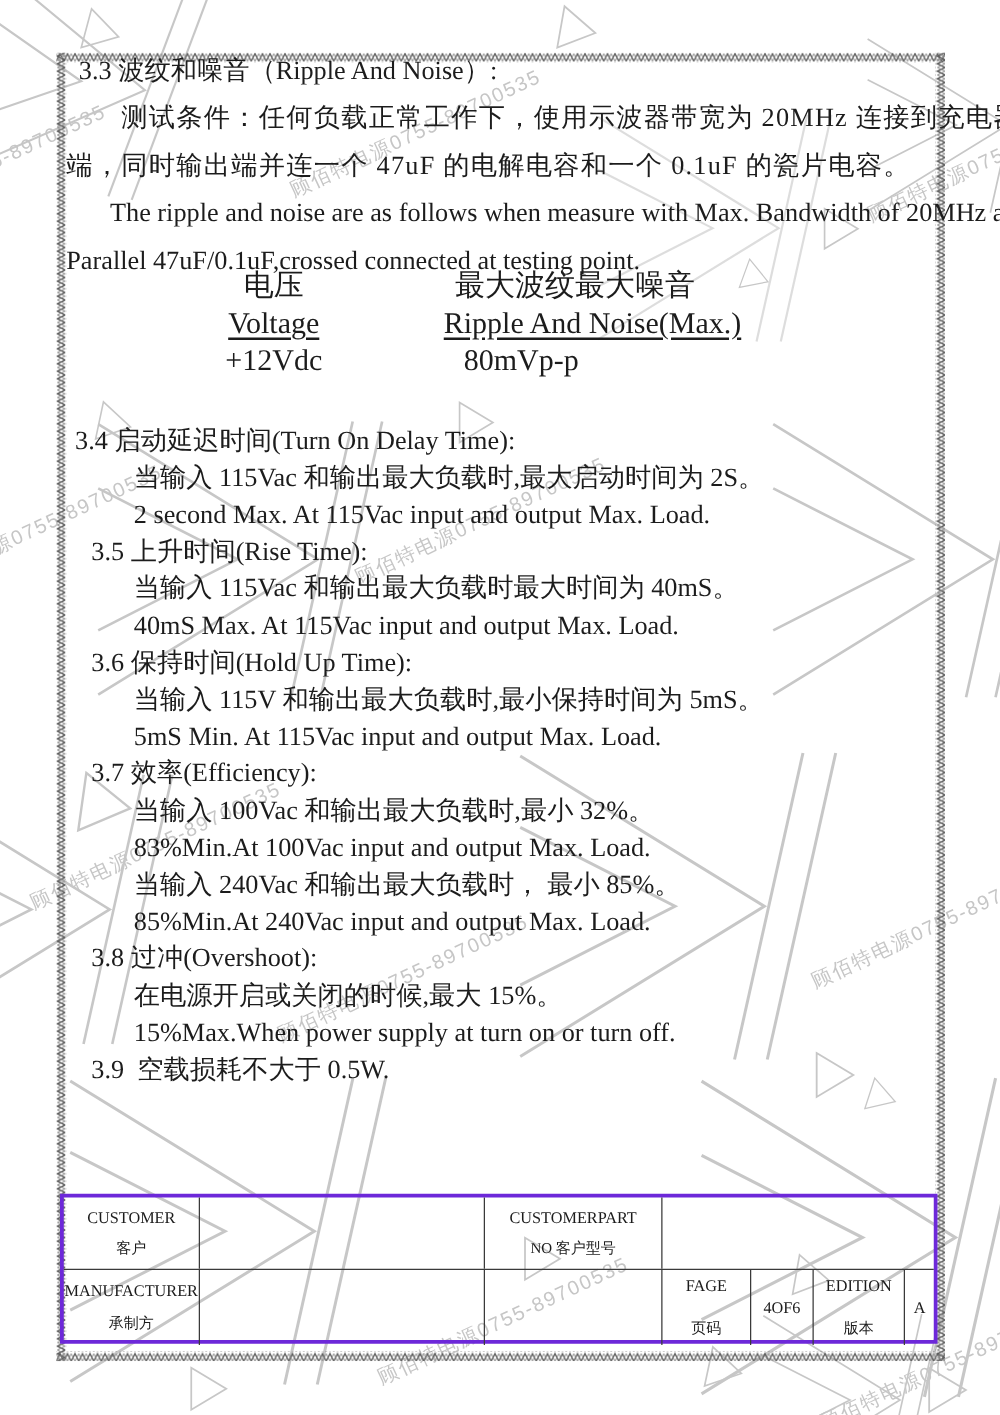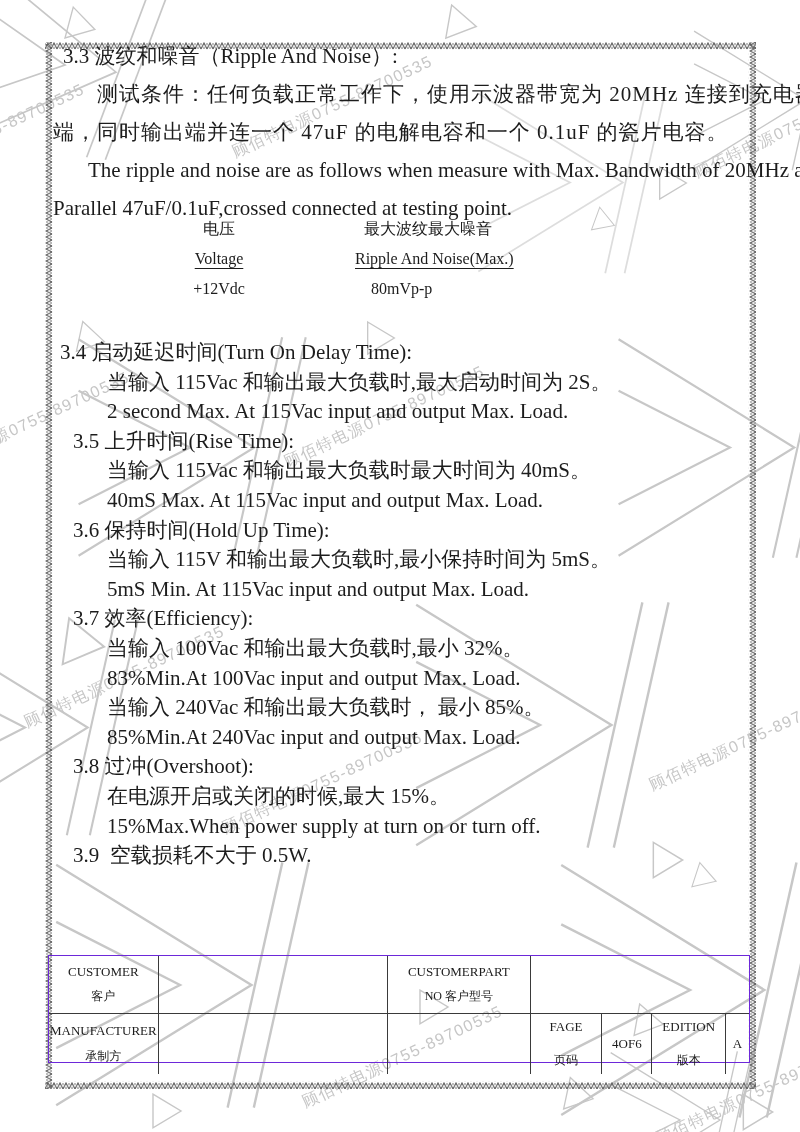--- a/index.html
+++ b/index.html
@@ -21,34 +21,34 @@
   
   .frame { position:absolute; left:45px; top:42px; }
   
   .blk { position:absolute; left:53px; width:697px; }
   .ln { white-space:pre; }
   .s33 { top:37px; font-size:21px; line-height:38px; }
   .s33 .hd  { padding-left:10px; }
   .s33 .cn1 { padding-left:44px; letter-spacing:1px; }
   .s33 .cn2 { letter-spacing:1px; }
   .s33 .en1 { padding-left:35px; }
-  .vtable { top:214px; font-size:16px; line-height:30px; }
+  .vtable { top:214px; font-size:24px; line-height:30px; }
   .vrow { display:flex; }
   .vc1 { margin-left:92px; width:148px; text-align:center; }
   .vc2 { margin-left:62px; }
   .vc2.h { padding-left:9px; }
   .vc2.v { padding-left:16px; }
   .ul { text-decoration:underline; text-underline-offset:4px; }
   .secs { top:338px; font-size:21px; line-height:29.6px; }
   .secs .h1   { padding-left:7px; }
   .secs .hsec { padding-left:20px; }
   .secs .b    { padding-left:54px; }
   
-  .ft { position:absolute; left:48px; top:955px; width:702px; height:108px;
-        border:1px solid #6d28d9; box-sizing:border-box; font-size:13px; }
+  .ft { position:absolute; left:48px; top:955px; width:702px; height:120px;
+        border:3px solid #6d28d9; box-sizing:border-box; font-size:13px; }
   .ftrow { display:flex; box-sizing:border-box; }
   .r1 { height:58px; border-bottom:1px solid #3a3a3a; }
   .r2 { height:60px; }
   .cell { box-sizing:border-box; border-right:1px solid #3a3a3a;
           display:flex; flex-direction:column; justify-content:space-evenly;
           align-items:center; text-align:center; }
   .cell:last-child { border-right:none; }
   .cell .cnl { font-size:12px; }
   .w1 { width:110px; } .w2 { width:230px; } .w3 { width:143px; } .w4 { width:219px; }
   .w5 { width:72px;gap:12px; }  .w6 { width:50px; }  .w7 { width:74px;gap:12px; }  .w8 { width:23px; }

